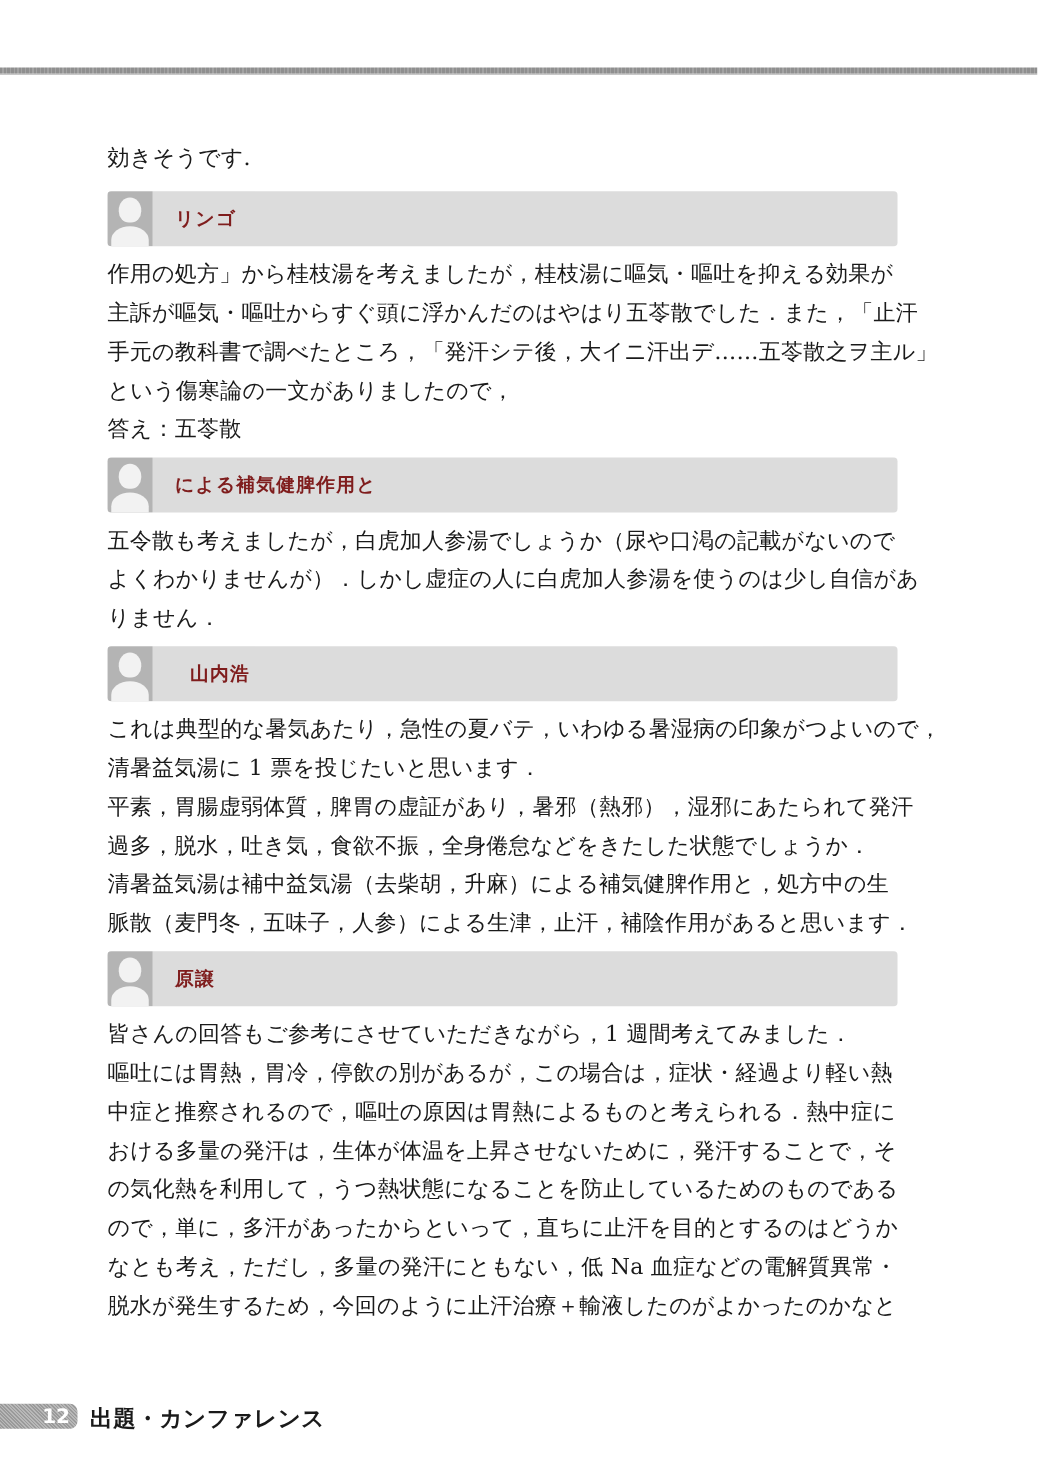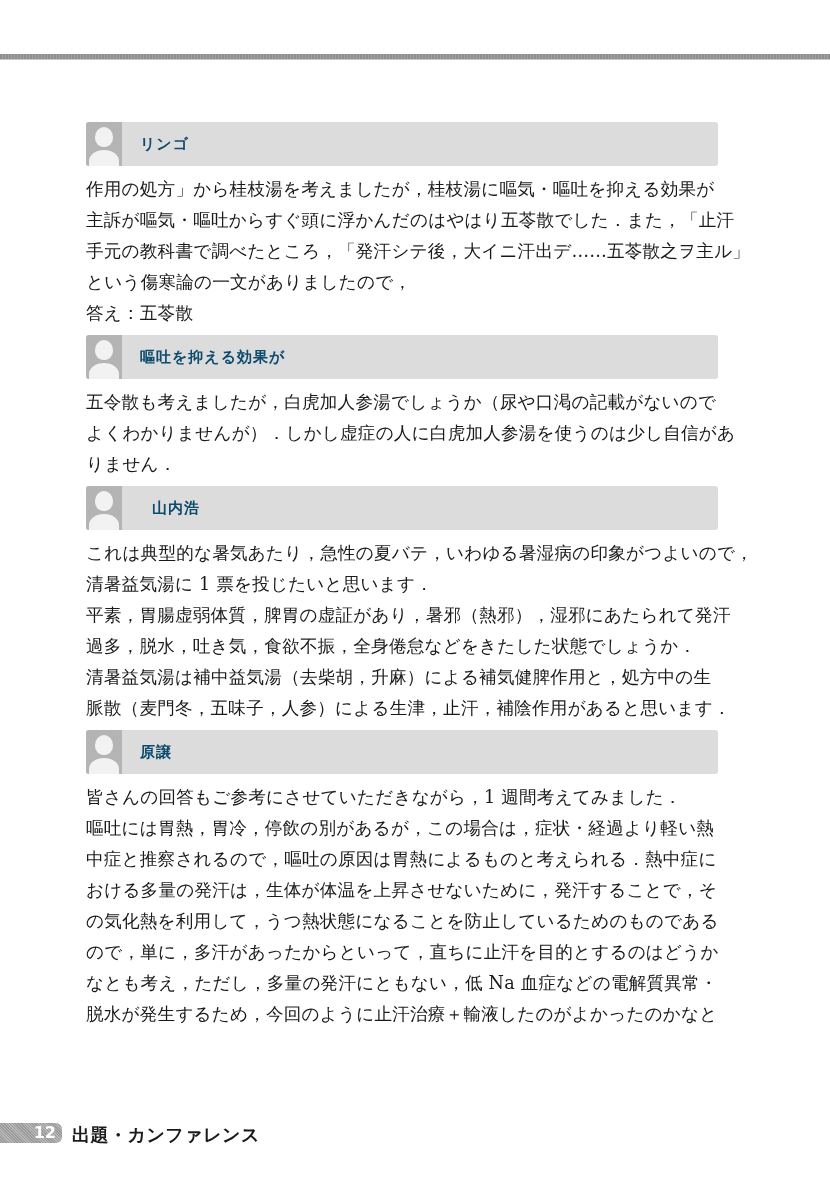--- a/index.html
+++ b/index.html
@@ -61,21 +61,21 @@
       position: absolute;
       left: 3px; top: 28px;
       width: 30px; height: 22px;
       background: #f2f2f2;
       border-radius: 50% 50% 0 0;
     }
     .comment-name {
       font-family: "DejaVu Sans", "Liberation Sans", sans-serif;
       font-weight: bold;
       font-size: 15px;
-      color: #0c4a6e;
+      color: #7f1d1d;
       padding-left: 18px;
       letter-spacing: 1px;
     }
     .comment-name.indent { padding-left: 30px; }
     .footer {
       position: absolute;
       left: 0; top: 1123px;
       height: 20px;
       display: flex;
       align-items: flex-start;
@@ -101,20 +101,23 @@
       letter-spacing: 0.5px;
     }
   </style>
 </head>
 <body>
 
 <div class="top-stripe"></div>
 
 <div class="content">
 
+  <div class="para">
+    <span class="line">効きそうです.</span>
+  </div>
 
   <div class="comment-header" style="margin-top:10px;">
     <div class="avatar">
       <div class="head"></div>
         <div class="body"></div>
     </div>
     <span class="comment-name">リンゴ</span>
   </div>
   <div class="para">
     <span class="line">作用の処方」から桂枝湯を考えましたが，桂枝湯に嘔気・嘔吐を抑える効果が</span>
@@ -122,21 +125,21 @@
     <span class="line">手元の教科書で調べたところ，「発汗シテ後，大イニ汗出デ……五苓散之ヲ主ル」</span>
     <span class="line">という傷寒論の一文がありましたので，</span>
     <span class="line">答え：五苓散</span>
   </div>
 
   <div class="comment-header">
     <div class="avatar">
       <div class="head"></div>
         <div class="body"></div>
     </div>
-    <span class="comment-name">嘔吐を抑える効果が</span>
+    <span class="comment-name">による補気健脾作用と</span>
   </div>
   <div class="para">
     <span class="line">五令散も考えましたが，白虎加人参湯でしょうか（尿や口渇の記載がないので</span>
     <span class="line">よくわかりませんが）．しかし虚症の人に白虎加人参湯を使うのは少し自信があ</span>
     <span class="line">りません．</span>
   </div>
 
   <div class="comment-header">
     <div class="avatar">
       <div class="head"></div>

